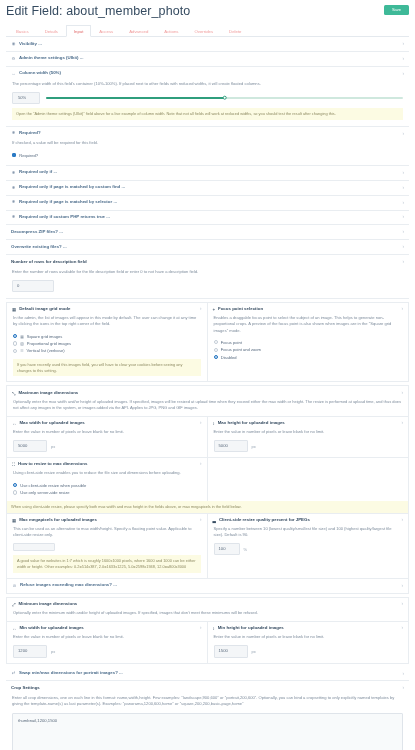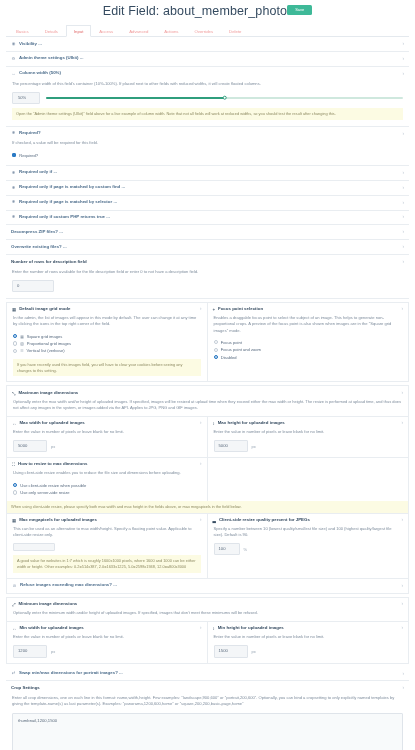--- a/index.html
+++ b/index.html
@@ -8,21 +8,21 @@
     width:415px; height:750px;
     background:#fff;
     font-family:"Liberation Sans", sans-serif;
     font-size:4.4px;
     color:#354b60;
     overflow:hidden;
   }
   .page { position:relative; width:415px; height:750px; padding:0 6px; }
 
   
-  .hdr { display:flex; align-items:flex-start; justify-content:center; padding:5px 0 2px 0; }
+  .hdr { display:flex; align-items:flex-start; justify-content:space-between; padding:5px 0 2px 0; }
   .title { font-size:12.5px; font-weight:400; color:#354b60; letter-spacing:.1px; line-height:1; }
   .save-top {
     background:#3eb998; color:#fff; border:0; border-radius:1.5px;
     font-size:4px; font-family:"Liberation Sans",sans-serif;
     padding:3px 8px; line-height:1; cursor:pointer;
   }
 
   
   .tabs { display:flex; gap:0; border-bottom:1px solid #e4e9ee; margin-top:4px; padding-left:2px; }
   .tab {

